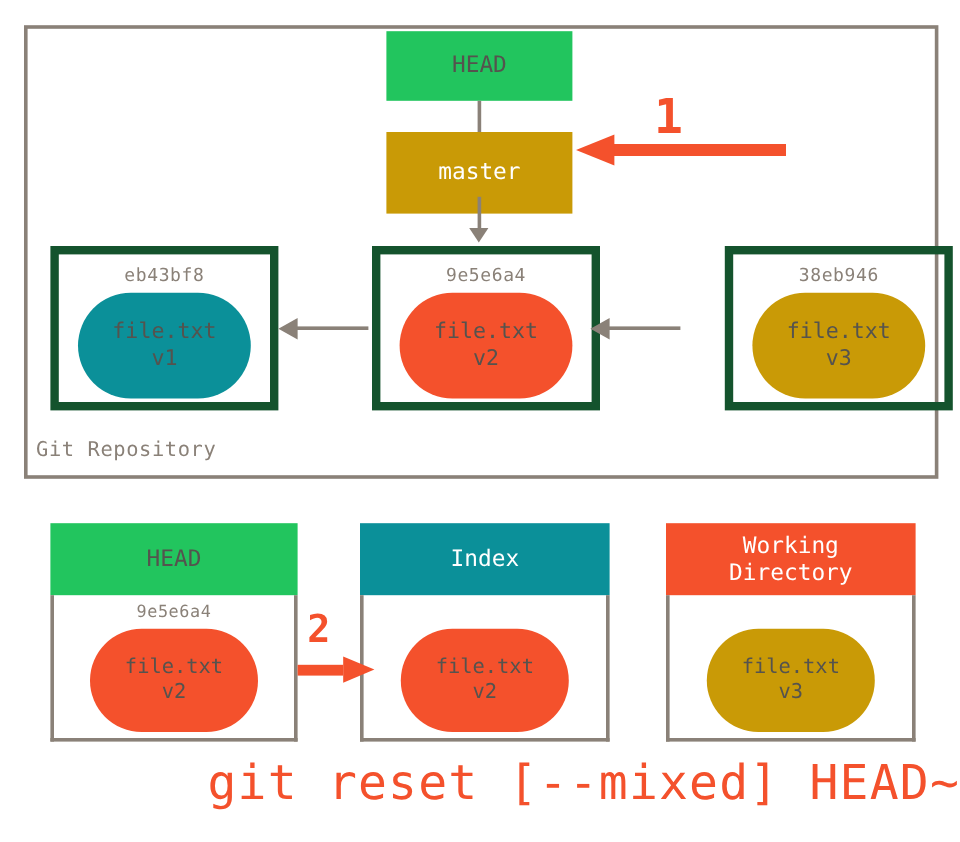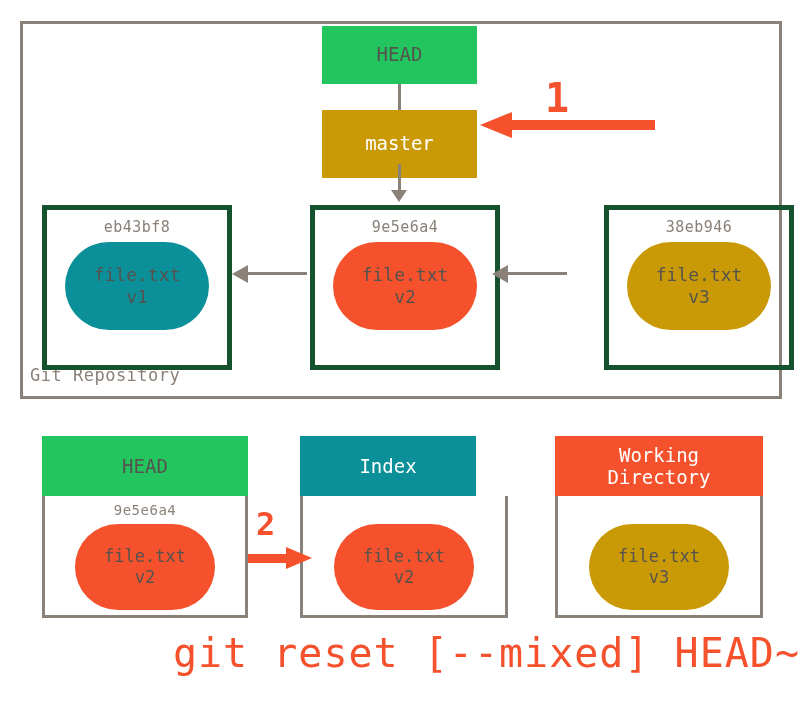--- a/index.html
+++ b/index.html
@@ -54,22 +54,22 @@
     width:0; height:0;
     border-left:8px solid transparent;
     border-right:8px solid transparent;
     border-top:12px solid #8a8178;
   }
   #master-arrowhead { left:391px; top:190px; }
 
   
   .commit-box {
     position:absolute;
-    top:205px; width:190px; height:165px;
-    border:5px solid #14532d;
+    top:205px; width:190px; height:137px;
+    border:7px solid #14532d;
   }
   #commit-1 { left:42px; }
   #commit-2 { left:310px; }
   #commit-3 { left:604px;padding-left:31px; }
 
   .commit-hash {
     position:absolute;
     top:8px; left:0; width:100%;
     text-align:center;
     font-size:15px;
@@ -131,21 +131,21 @@
 
   
   .area-header {
     position:absolute;
     top:436px; height:60px;
     display:flex; align-items:center; justify-content:center;
     text-align:center; line-height:1.18;
     font-size:19px;
   }
   #area-head-header { left:42px;  width:206px; }
-  #area-index-header{ left:300px; width:176px; }
+  #area-index-header{ left:300px; width:208px; }
   #area-wd-header   { left:555px; width:208px; }
 
   .area-body {
     position:absolute;
     top:496px; height:122px;
     border-left:3px solid #8a8178;
     border-right:3px solid #8a8178;
     border-bottom:3px solid #8a8178;
   }
   #area-head-body  { left:42px;  width:206px; }

